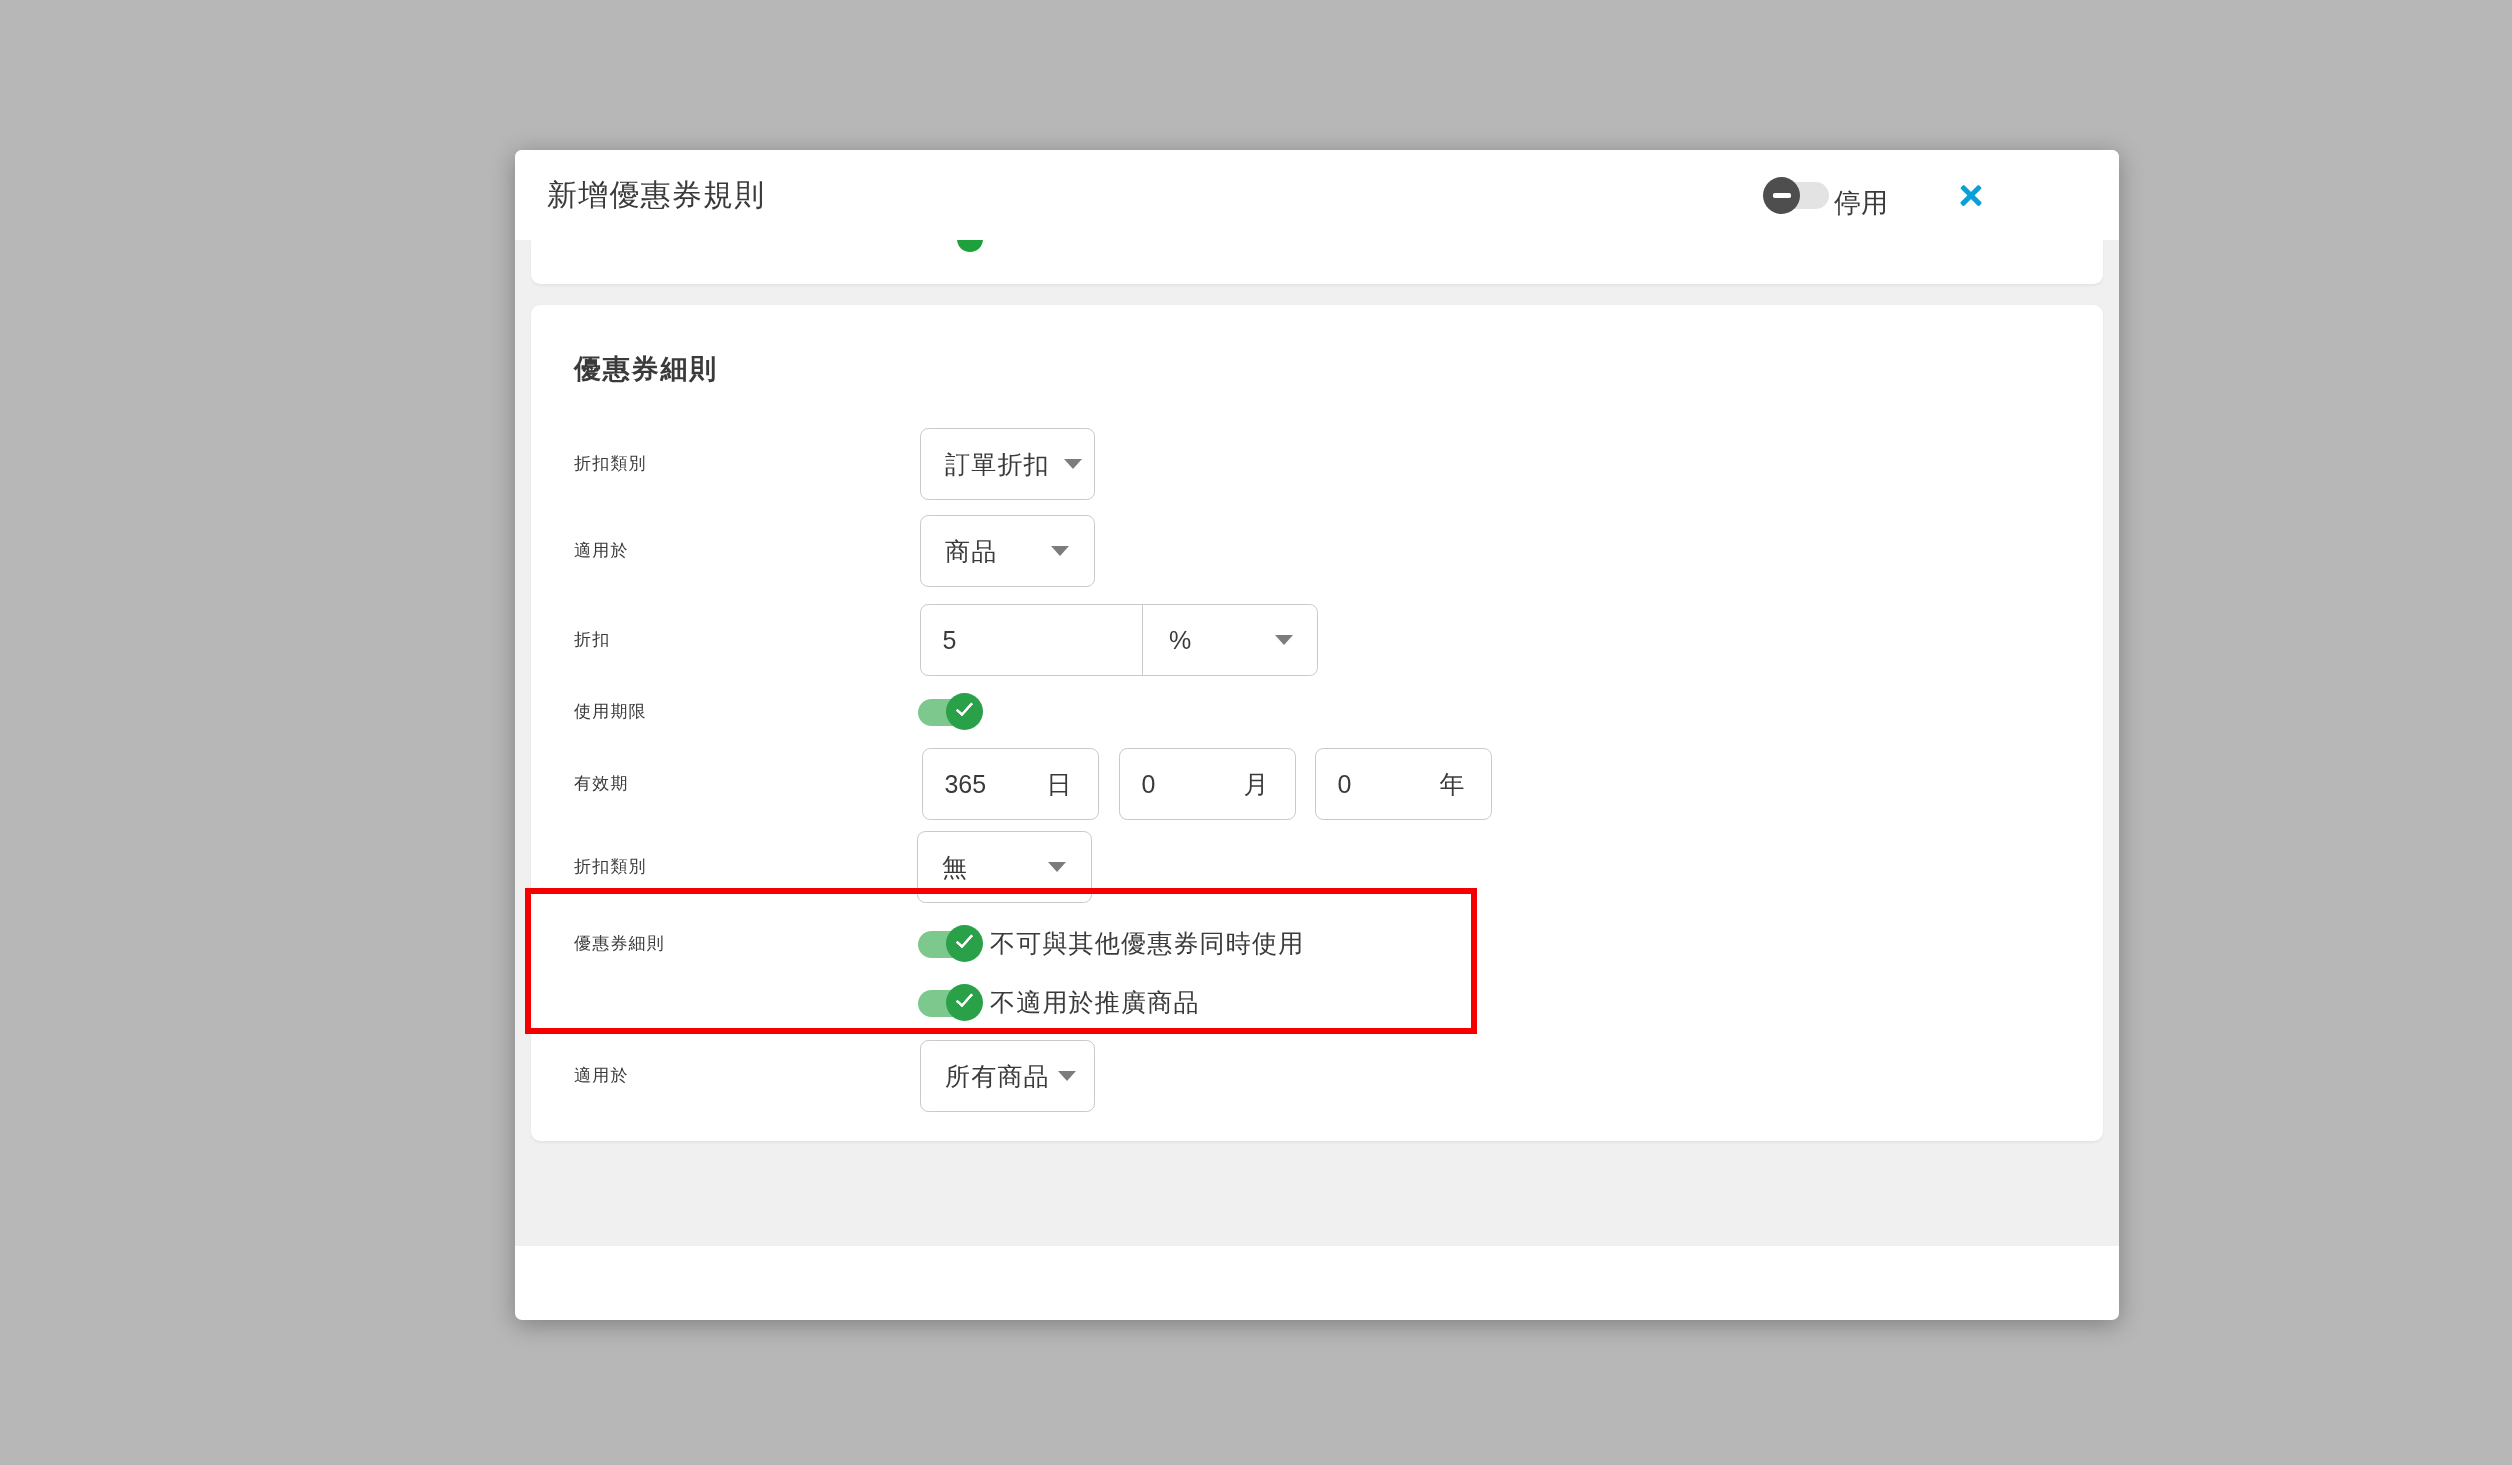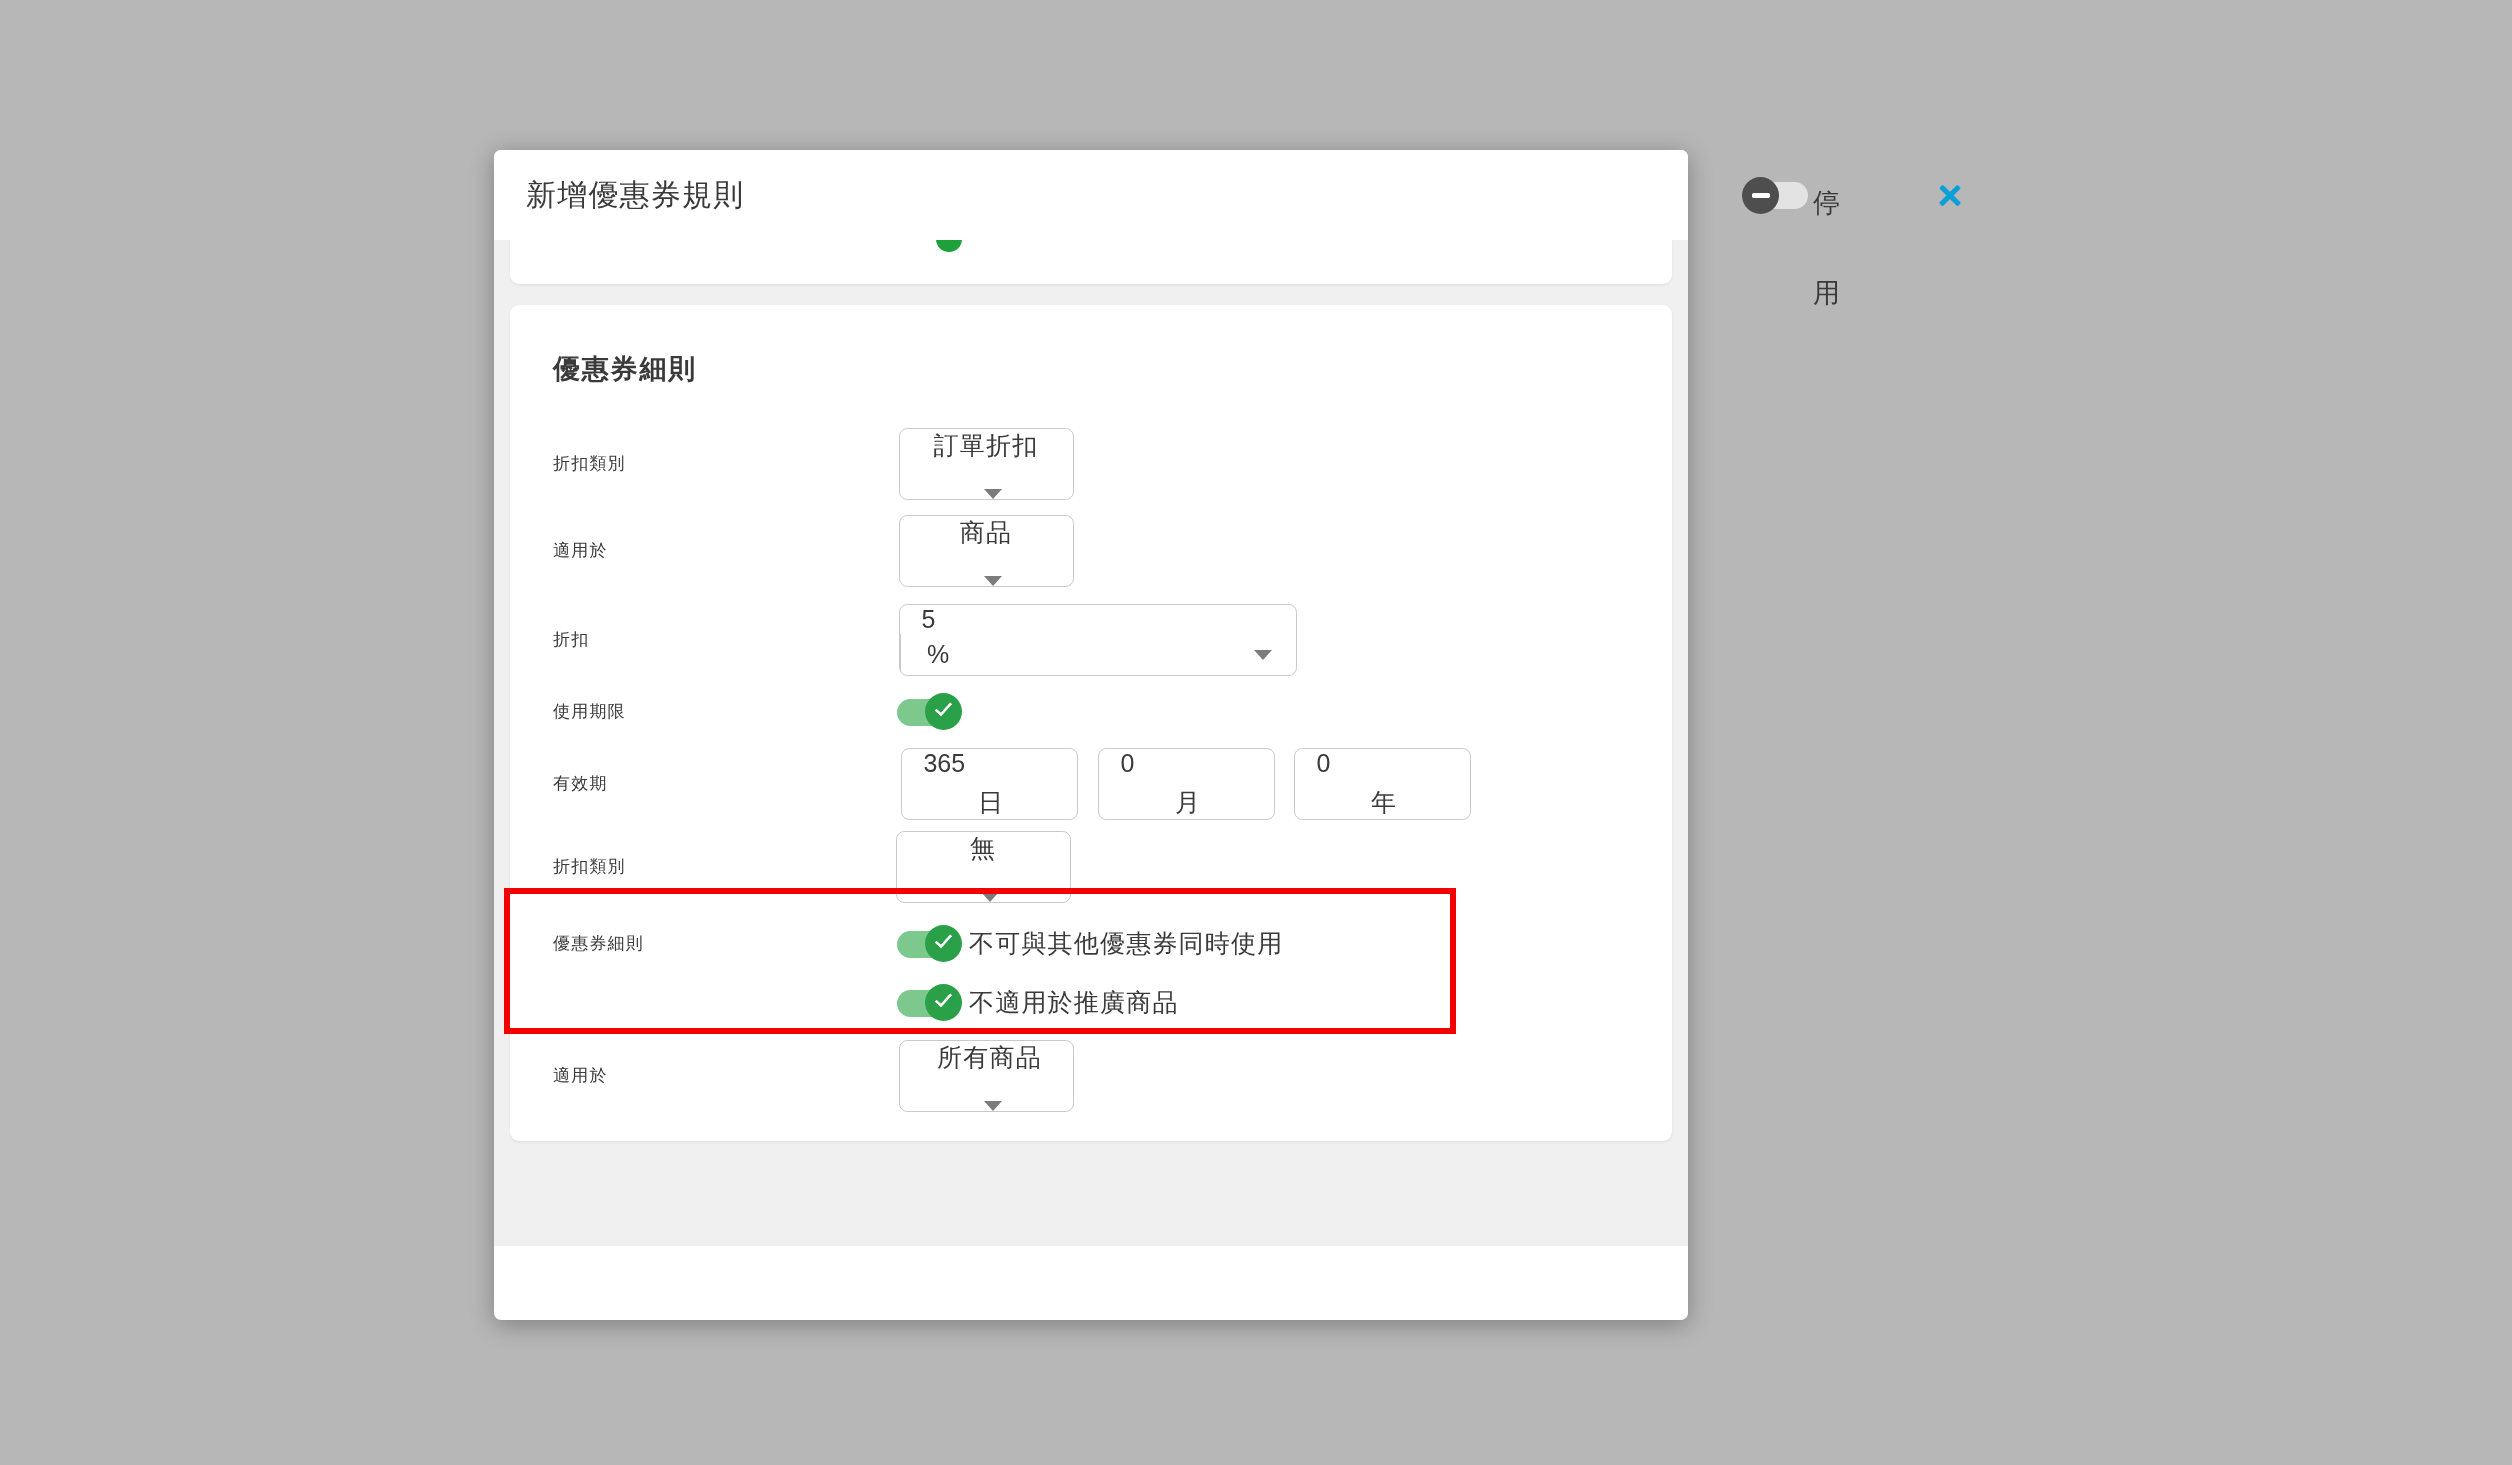--- a/index.html
+++ b/index.html
@@ -15,21 +15,21 @@
   *{margin:0;padding:0;box-sizing:border-box;}
   html,body{width:2512px;height:1465px;}
   body{
     background:#b7b7b7;
     font-family:"Liberation Sans","DejaVu Sans",sans-serif;
     color:var(--text-dark);
     overflow:hidden;
     position:relative;
   }
   .modal{
-    position:absolute;left:494px;top:150px;width:1194px;height:1170px;
+    position:absolute;left:515px;top:150px;width:1604px;height:1170px;
     background:#ffffff;border-radius:7.1px;
     box-shadow:0 4.7px 24px rgba(0,0,0,.30);
   }
   
   .modal-header{position:absolute;top:0;left:0;right:0;height:90px;background:#fff;border-radius:7.1px 7.1px 0 0;}
   .modal-title{
     position:absolute;left:32px;top:0;height:90px;line-height:90px;
     font-size:30px;color:var(--text-dark);letter-spacing:1.2px;
   }
   .hdr-toggle{position:absolute;left:1248px;top:27px;width:66px;height:37px;cursor:pointer;}
@@ -71,21 +71,21 @@
   }
   .card-heading{
     position:absolute;left:43px;top:46px;font-size:27px;font-weight:bold;letter-spacing:1.8px;
   }
   .f-label{position:absolute;left:43px;font-size:17px;color:var(--text-dark);letter-spacing:1.2px;}
   .lh122{height:72px;line-height:72px;}
   .lh62{height:37px;line-height:37px;}
   
   .select-box,.num-box,.input-group{
     position:absolute;height:72px;background:#fff;
-    border:1.8px solid var(--border-gray);border-radius:8.3px;flex-direction:column;
+    border:1.8px solid var(--border-gray);border-radius:8.3px;
   }
   .select-box{
     display:flex;align-items:center;justify-content:space-between;
     padding:0 25px 0 24px;cursor:pointer;
   }
   .select-box .sel-value{font-size:25px;letter-spacing:1.2px;white-space:nowrap;}
   .caret{
     width:0;height:0;border-left:9px solid transparent;border-right:9px solid transparent;
     border-top:10px solid #7c7c7c;flex:none;margin-left:14.2px;
   }

